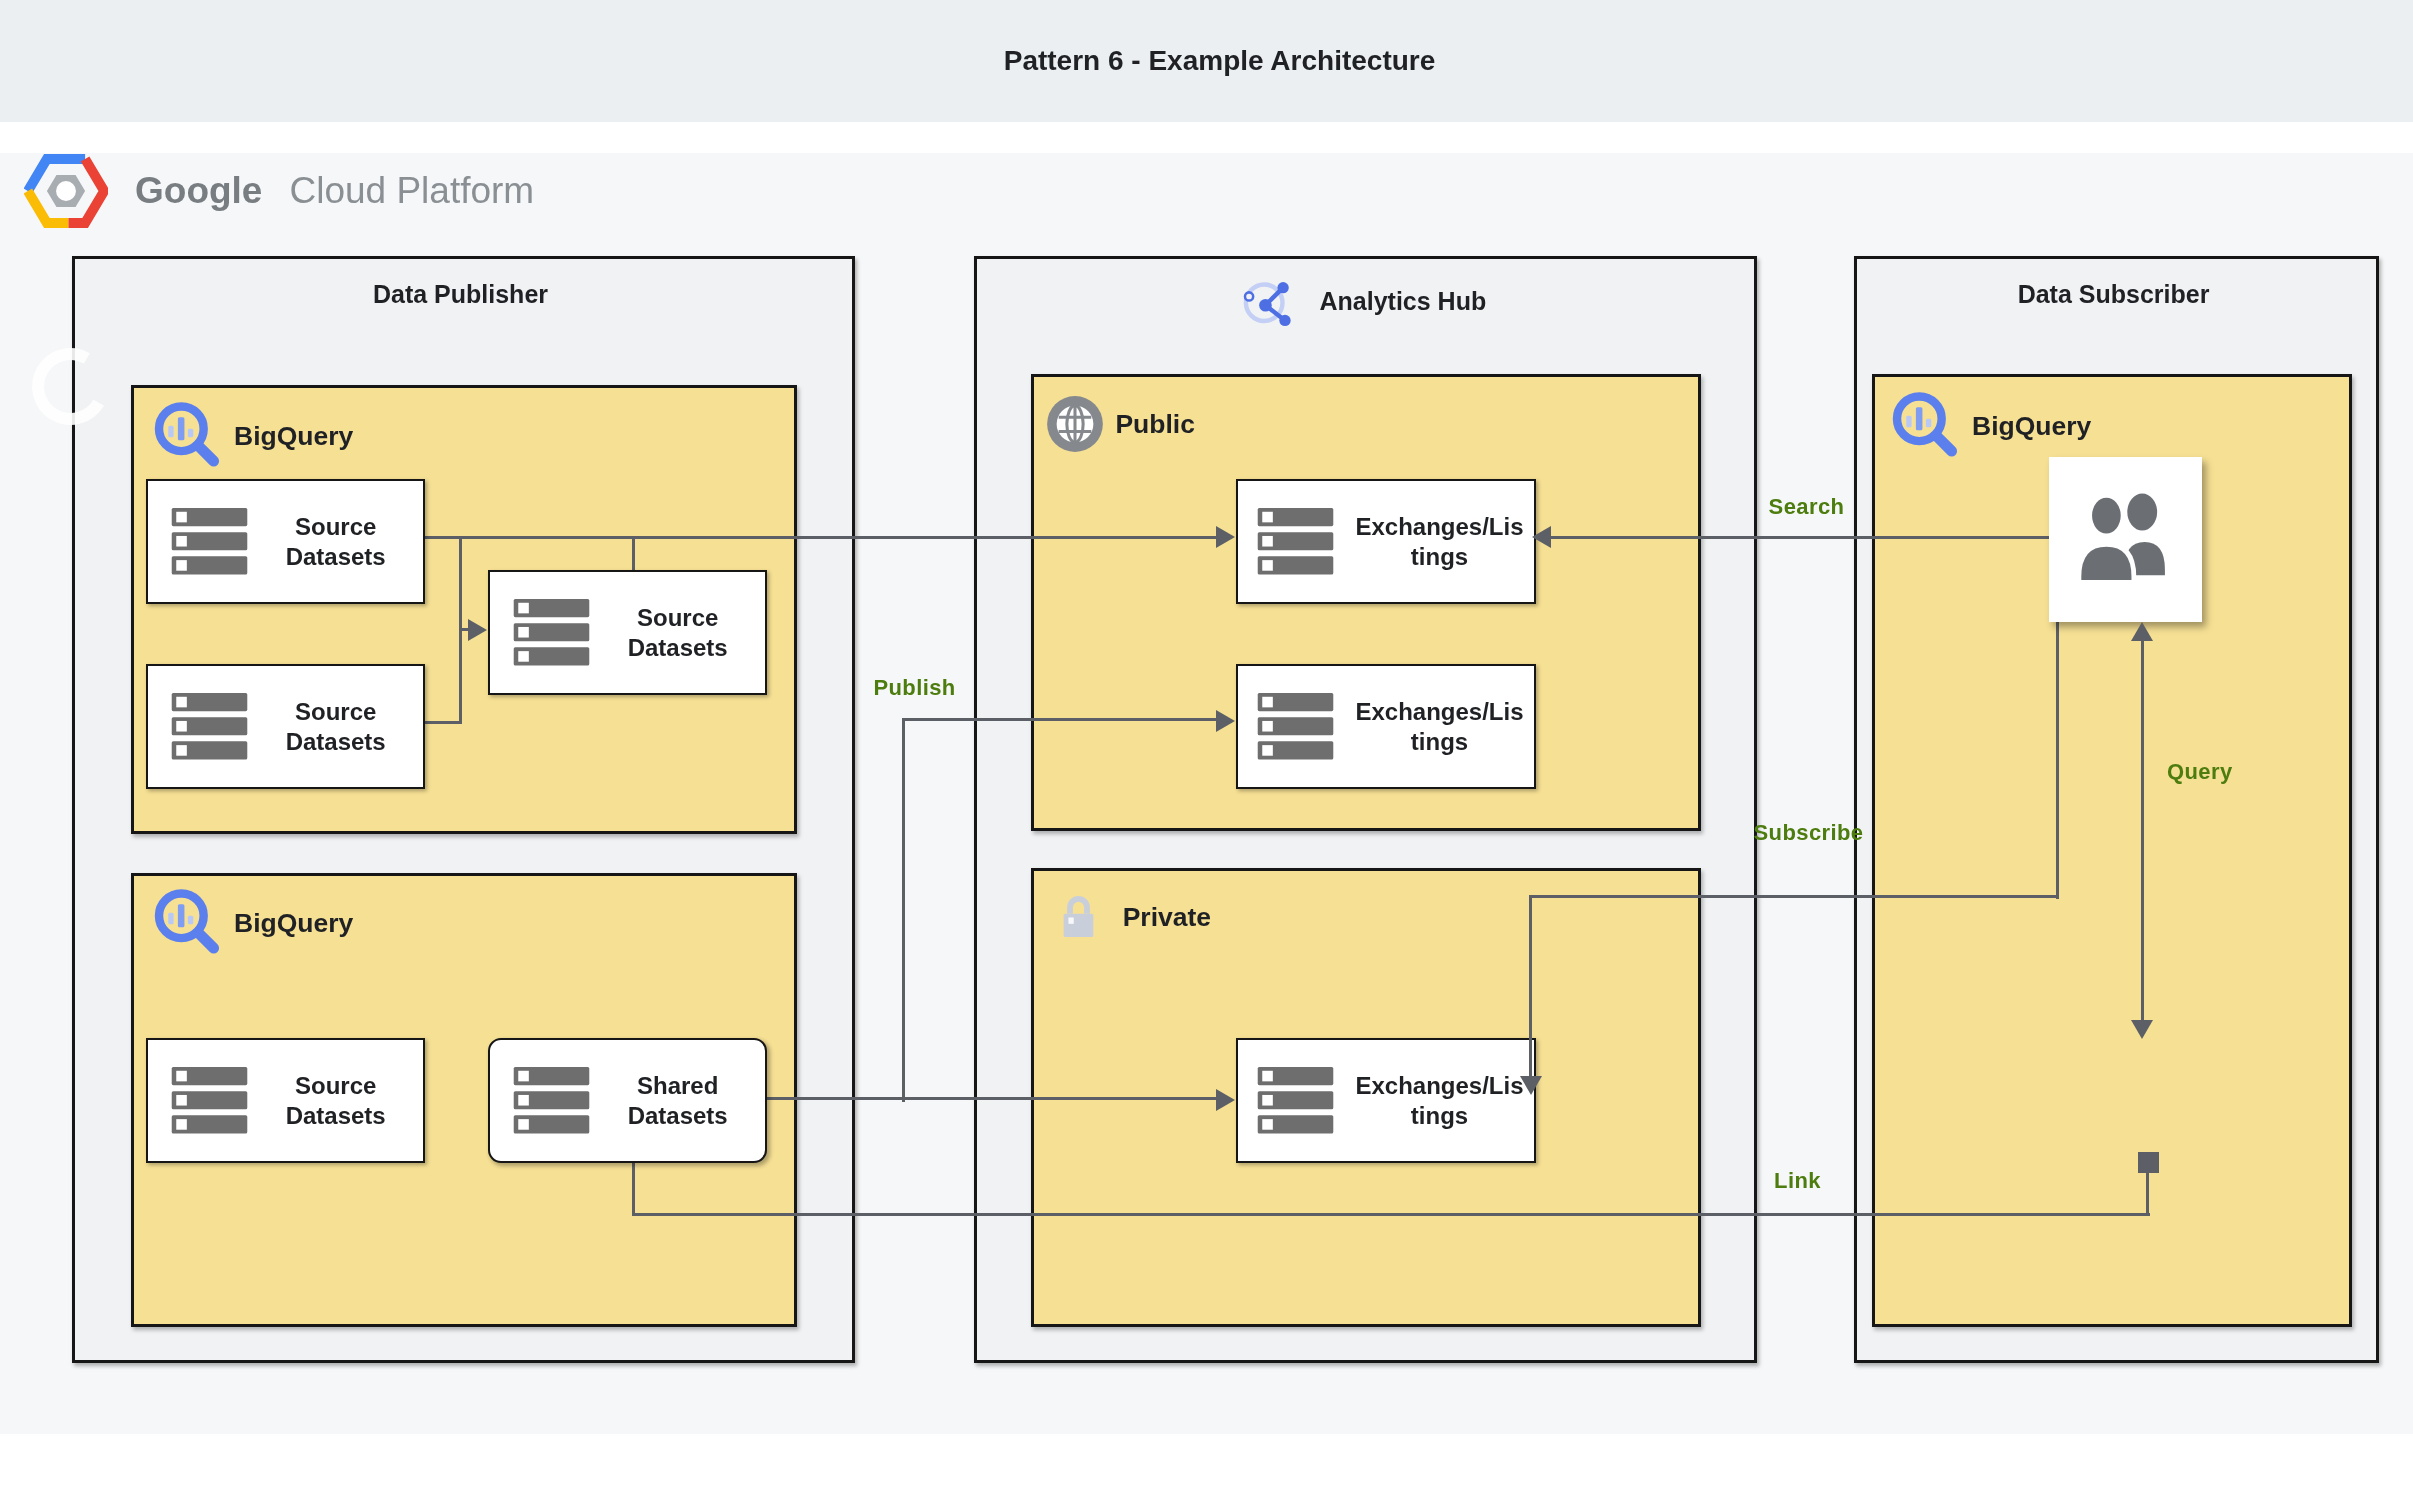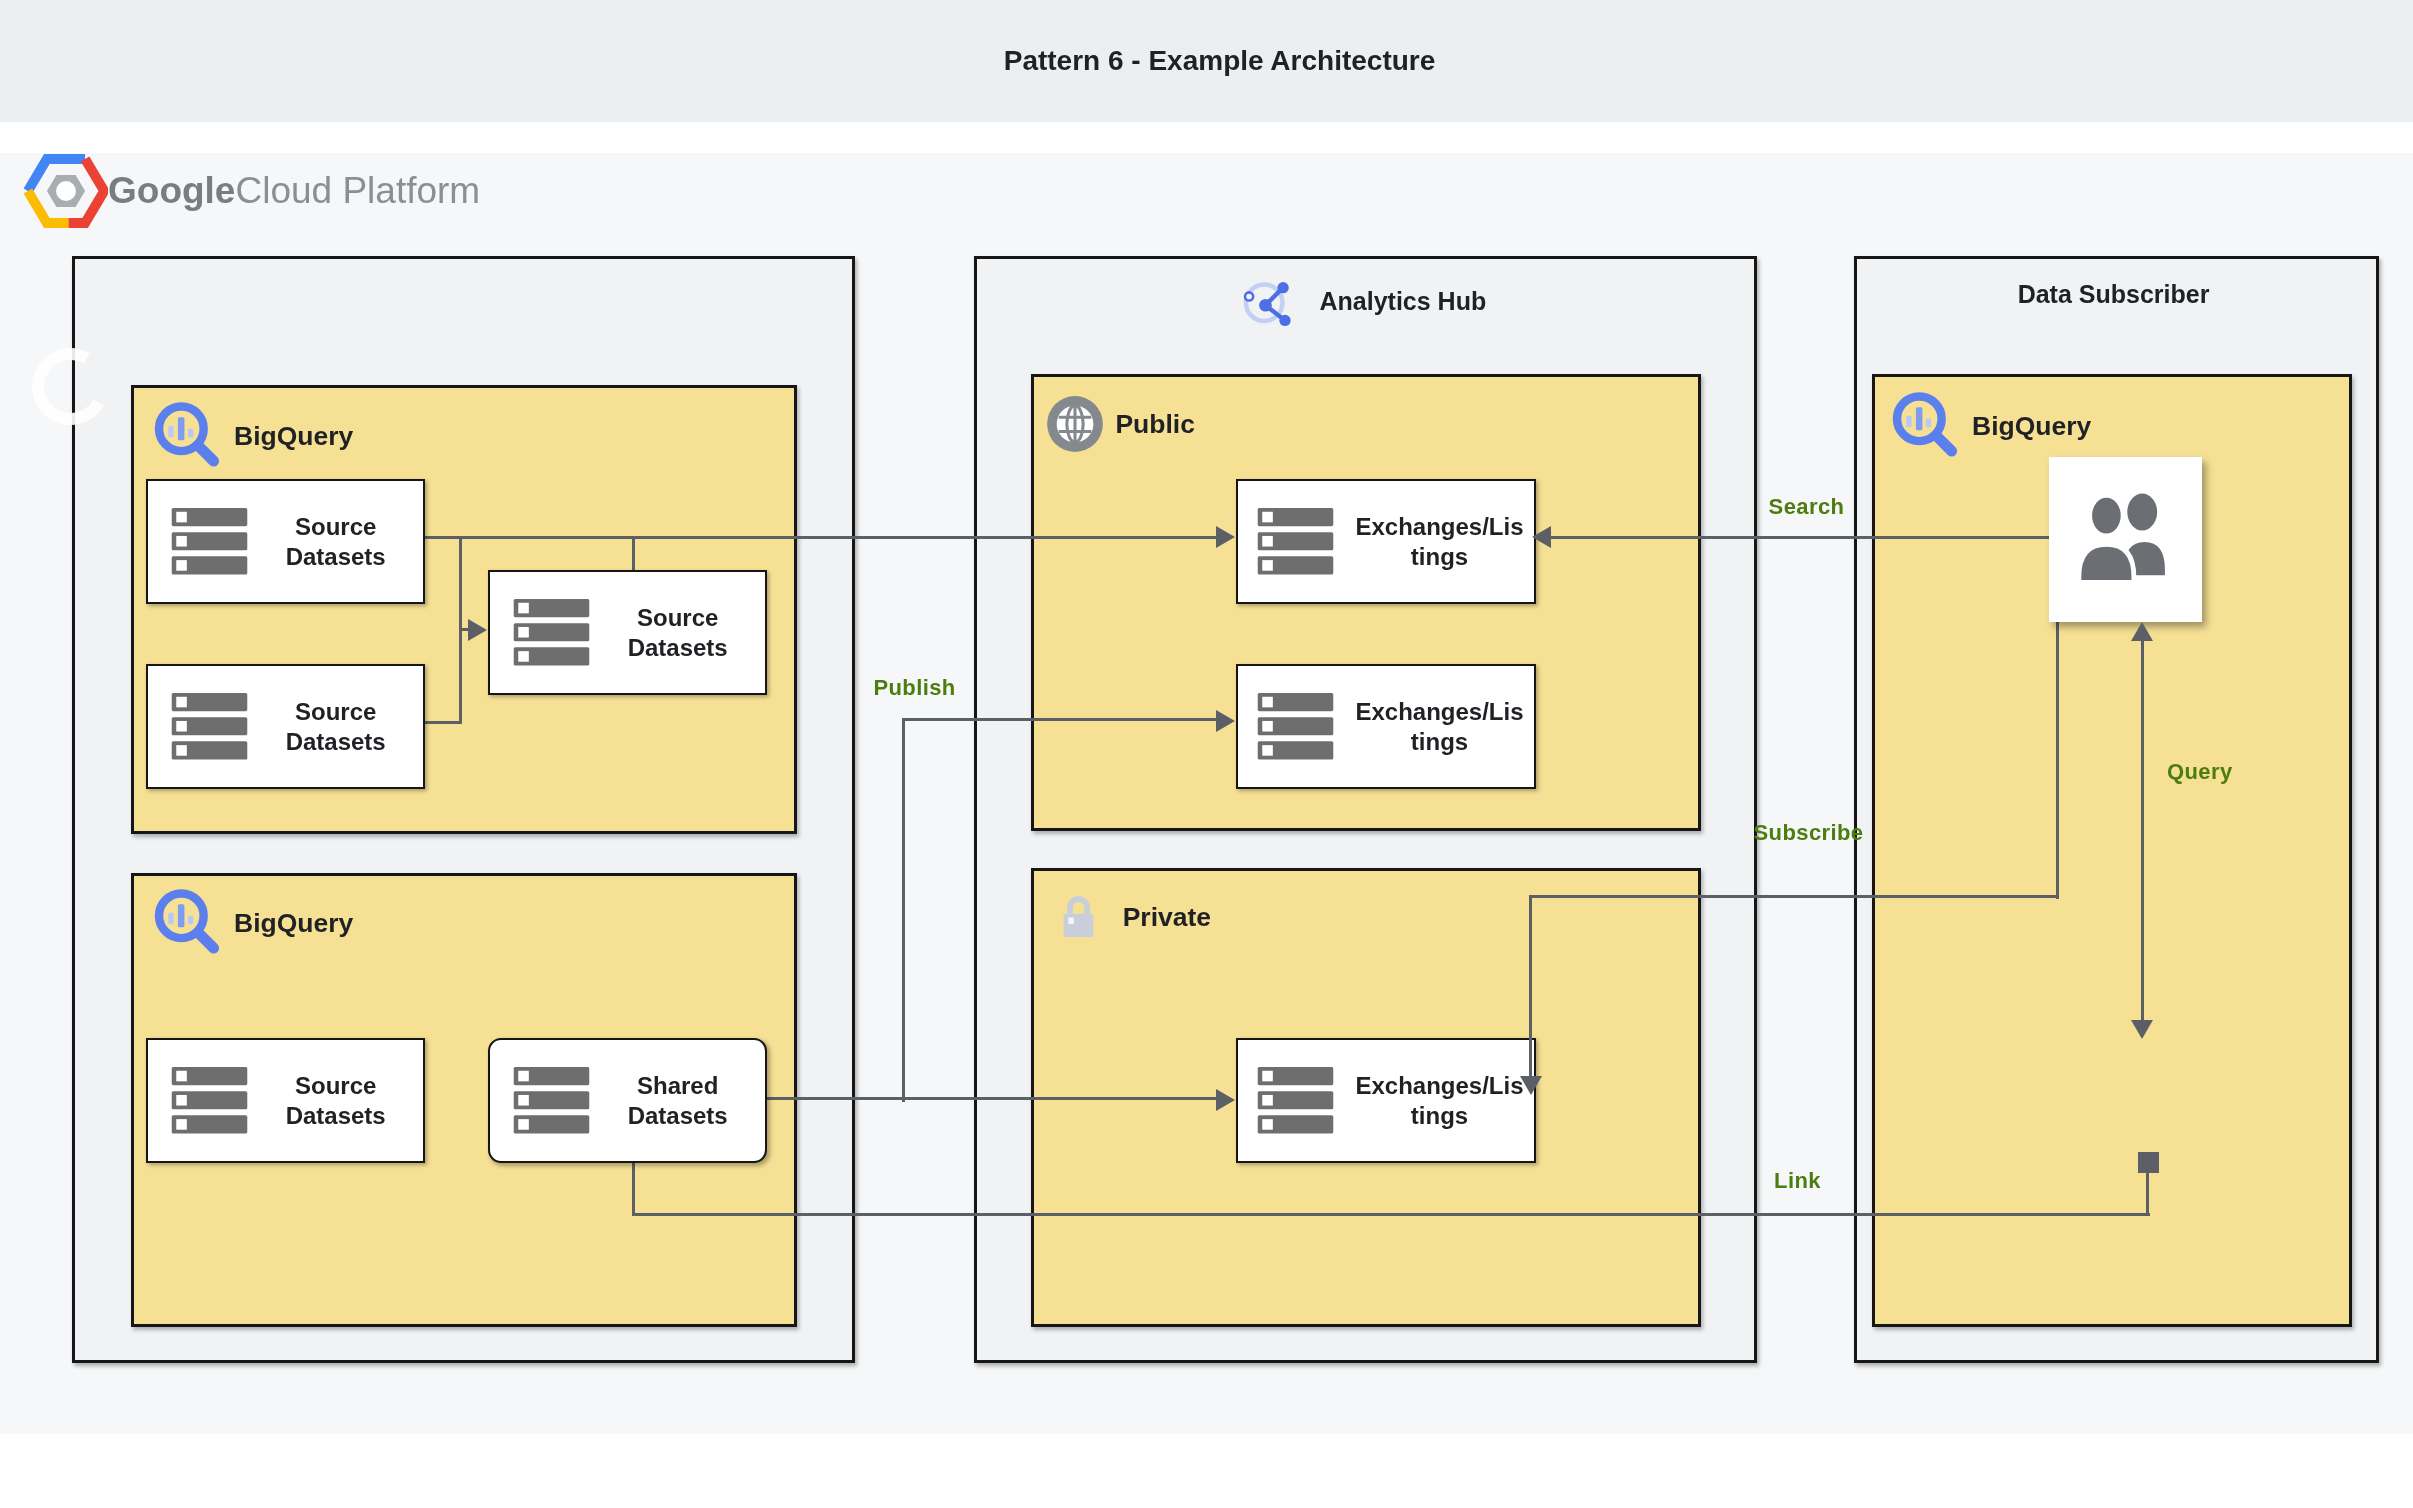--- a/index.html
+++ b/index.html
@@ -2,21 +2,21 @@
 <html style="font-size:13px"><head>
 <meta charset="utf-8">
 <style>
   html,body{margin:0;padding:0;background:#ffffff;}
   #stage{position:relative;width:2413px;height:1508px;background:#ffffff;overflow:hidden;
          font-family:"Liberation Sans","DejaVu Sans",sans-serif;}
   .band{position:absolute;left:0;top:0;width:2413px;height:122px;background:#ECEFF1;
         display:flex;align-items:center;justify-content:center;z-index:0;padding-left:13px;}
   .band .ttl{font-size:28px;font-weight:700;color:#1F2124;}
   .canvas{position:absolute;left:0;top:153px;width:2413px;height:1281px;background:#F6F7F8;z-index:0;}
-  .gcp{position:absolute;left:24px;top:154px;display:flex;align-items:center;gap:0;z-index:3;}
+  .gcp{position:absolute;left:24px;top:154px;display:flex;align-items:center;gap:27px;z-index:3;}
   .gcp .g1{font-size:37px;font-weight:600;color:#787D82;}
   .gcp .g2{font-size:37px;font-weight:400;color:#8A8F94;}
   .container{position:absolute;background:#F0F2F4;border:3.2px solid #161616;z-index:1;
              box-shadow:2.4px 3.2px 4px rgba(0,0,0,0.30);}
   .ctitle{position:absolute;left:0;top:24px;width:100%;text-align:center;font-size:25px;
           font-weight:700;color:#1F2124;z-index:3;}
   .hubrow{position:absolute;left:0;top:14.5px;width:100%;display:flex;align-items:center;
           justify-content:center;gap:17.7px;z-index:3;}
   .hubrow .ht{font-size:25px;font-weight:700;color:#1F2124;}
   .group{position:absolute;background:#F6E094;border:3.2px solid #161616;z-index:2;
@@ -62,20 +62,21 @@
         <path d="M58,90 L30,90 L5,48" stroke="#FBBC05" stroke-width="13" fill="none"></path>
         <path d="M42.5,27 L67.5,27 L80,48 L67.5,69 L42.5,69 L30,48 Z" fill="#A8ADB2"></path>
         <circle cx="55" cy="48" r="13" fill="#ffffff"></circle>
       </svg>
     </span>
     <span class="g1">Google</span>
     <span class="g2">Cloud Platform</span>
   </div>
 
   <div class="container" style="left:72px;top:256px;width:777px;height:1101px;"></div>
+  <div class="ctitle" style="left:72px;top:280px;width:777px;">Data Publisher</div>
 
   <div class="container" style="left:974px;top:256px;width:777px;height:1101px;"></div>
   <div class="hubrow" style="left:974px;top:270px;width:777px;">
     <span>
       <svg width="63" height="63" viewBox="0 0 100 100">
         <circle cx="40" cy="52" r="29" stroke="#C3CFF5" stroke-width="7" fill="none"></circle>
         <circle cx="16" cy="42" r="6.5" stroke="#4E6FE3" stroke-width="4" fill="#F0F2F4"></circle>
         <path d="M42,56 L70,28 M42,56 L73,80" stroke="#4E6FE3" stroke-width="7"></path>
         <circle cx="42" cy="56" r="10" fill="#4E6FE3"></circle>
         <circle cx="70" cy="28" r="9" fill="#4E6FE3"></circle>

